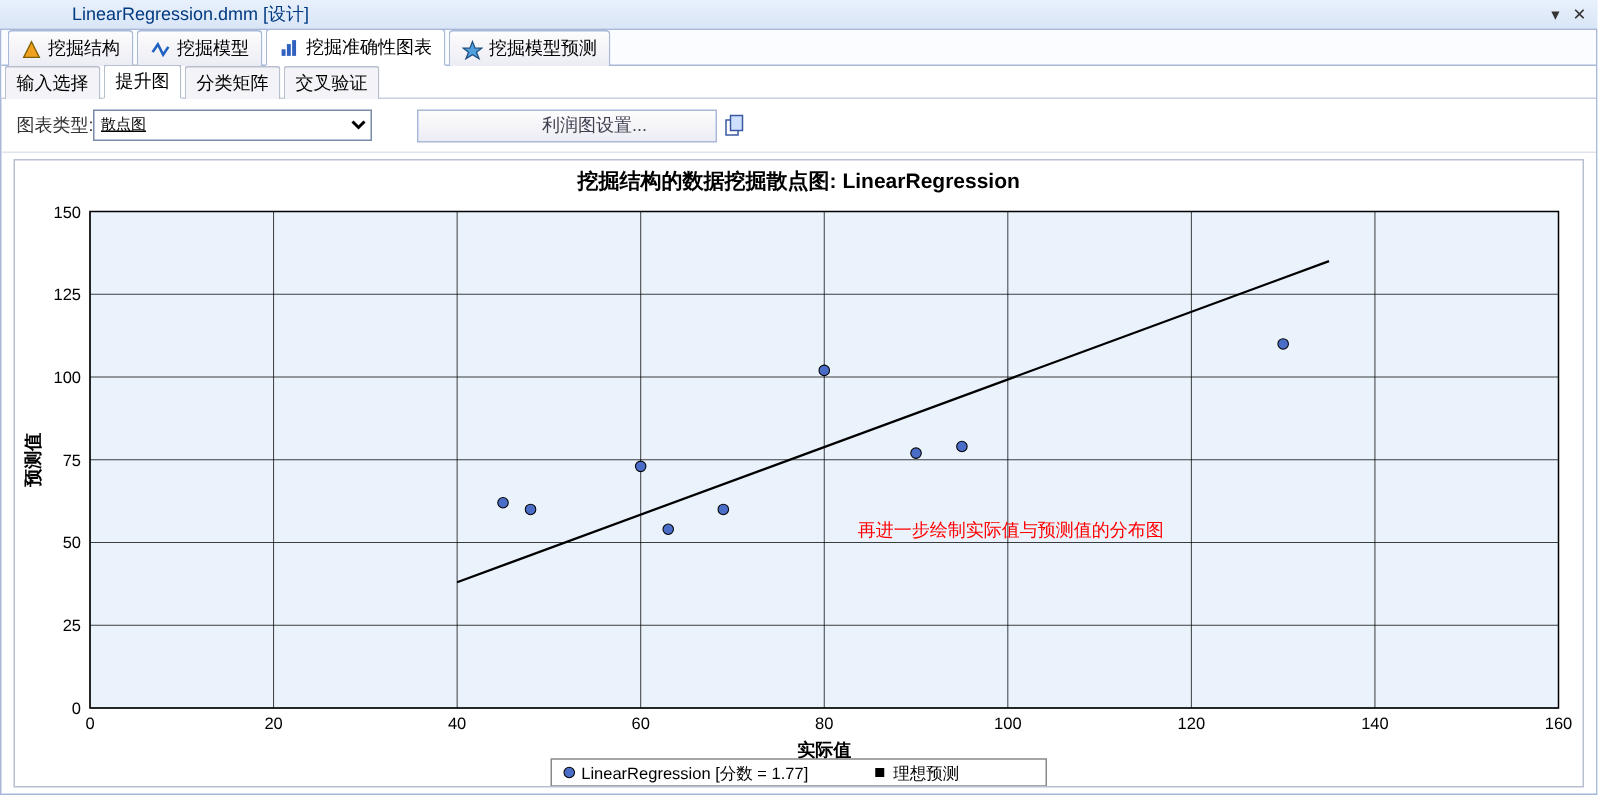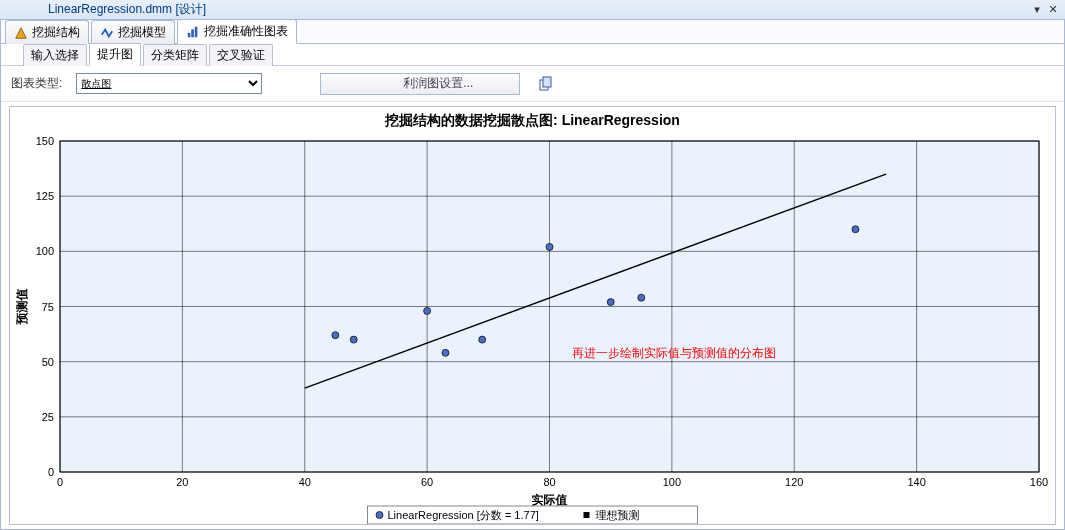--- a/index.html
+++ b/index.html
@@ -7,25 +7,25 @@
 
   .titlebar { height: 20px; background: linear-gradient(#e8f0fb,#d9e6f7); border-bottom: 1px solid #a8b8d8; display:flex; align-items:center; padding: 0 4px; }
   .titlebar .title { font-weight: normal; color: #003a80; flex:1;margin-left:44px; }
   .titlebar .winbtn { width: 16px; text-align:center; color:#333; font-size:11px; cursor:pointer;}
   .body { border:1px solid #a8b8d8; border-top:none; height: calc(530px - 20px); display:flex; flex-direction:column; }
 
   .tabrow { display:flex; align-items:flex-end; height:24px; padding-left:4px; gap:2px; border-bottom:1px solid #a8b8d8; background:#fafcff;}
   .tab { display:flex; align-items:center; gap:4px; padding:3px 8px; border:1px solid #a8b8d8; border-bottom:none; background:linear-gradient(#fdfdfd,#ececf5); border-radius:3px 3px 0 0; cursor:pointer; position:relative; top:1px;}
   .tab.active { background:#fff; font-weight:normal; border-bottom:1px solid #fff;}
   .tabicon { width:14px; height:14px; display:inline-block;}
-  .subtabrow { display:flex; align-items:flex-end; height:22px; padding-left:22px; gap:2px; border-bottom:1px solid #c8d0e0; background:#fff;}
+  .subtabrow { display:flex; align-items:flex-end; height:22px; padding-left:2px; gap:2px; border-bottom:1px solid #c8d0e0; background:#fff;}
   .subtab { padding:2px 7px; border:1px solid #b8c0d0; border-bottom:none; background:#f4f4f8; border-radius:2px 2px 0 0; cursor:pointer; position:relative; top:1px;}
   .subtab.active { background:#fff; border-bottom:1px solid #fff;}
 
-  .toolbar { display:flex; align-items:center; height:36px; gap:14px; padding:0 10px; border-bottom:1px solid #dfe3ec;}
+  .toolbar { display:flex; align-items:center; height:36px; gap:0; padding:0 10px; border-bottom:1px solid #dfe3ec;}
   .toolbar label { color:#333; }
   .toolbar select { width:186px; height:21px; border:1px solid #7a8aa8; font-size:10px; background:#fff;text-decoration:underline;}
   .toolbar .btn { width:200px; height:22px; border:1px solid #a8b8d8; background:linear-gradient(#fdfdfd,#ececf5); display:flex; align-items:center; justify-content:center; color:#404050;padding-left:36px;}
   .toolbar .iconbtn { width:24px; height:22px; border:1px solid transparent; display:flex; align-items:center; justify-content:center; cursor:pointer;}
 
   .chartarea { flex:1; padding:4px 8px 4px 8px; }
   .chartbox { width:100%; height:100%; border:1px solid #b8c0d0; background:#fff; position:relative;}
   svg { display:block;}
   .annot { color:#ff0000; font-size:12px; position:absolute; }
 </style>
@@ -53,20 +53,26 @@
         </svg>
         <span>挖掘模型</span>
       </div>
       <div class="tab active">
         <svg class="tabicon" viewBox="0 0 16 16">
           <rect x="2" y="9" width="3" height="5" fill="#3060c0"></rect>
           <rect x="6" y="5" width="3" height="9" fill="#3060c0"></rect>
           <rect x="10" y="2" width="3" height="12" fill="#3060c0"></rect>
         </svg>
         <span>挖掘准确性图表</span>
+      </div>
+      <div class="tab">
+        <svg class="tabicon" viewBox="0 0 16 16">
+          <polygon points="8,2 10,7 15,7 11,10 13,15 8,12 3,15 5,10 1,7 6,7" fill="#50a0e0" stroke="#205080"></polygon>
+        </svg>
+        <span>挖掘模型预测</span>
       </div>
     </div>
   <div class="subtabrow" id="sub-tabs">
       <div class="subtab">输入选择</div>
       <div class="subtab active">提升图</div>
       <div class="subtab">分类矩阵</div>
       <div class="subtab">交叉验证</div>
     </div>
 
   <div class="toolbar">

